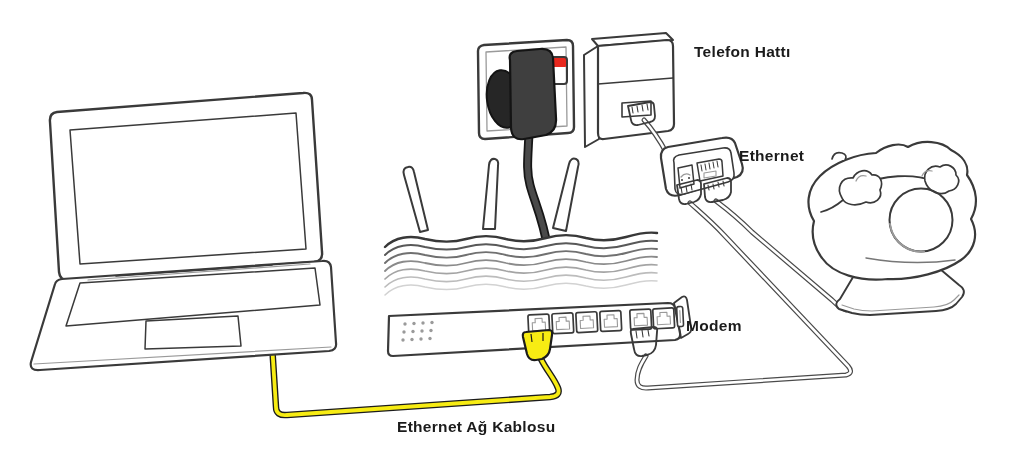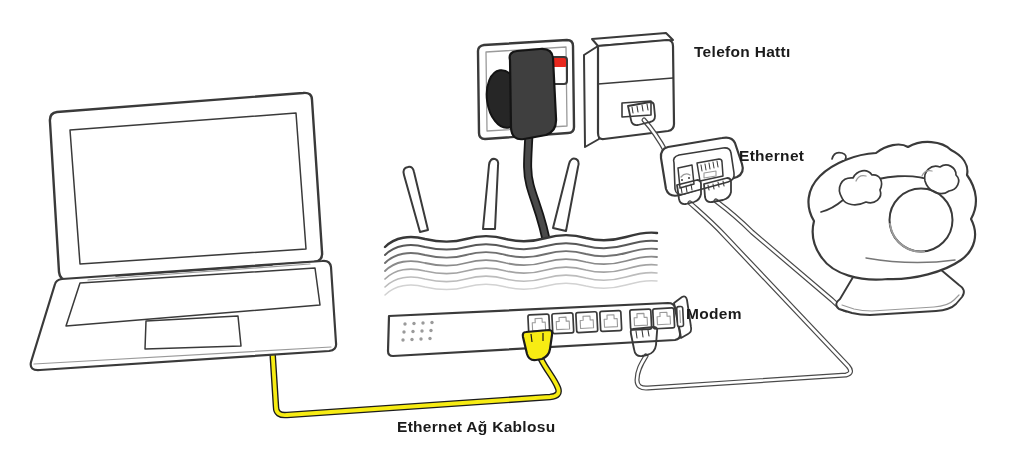--- a/index.html
+++ b/index.html
@@ -184,15 +184,15 @@
     <path class="soft" stroke-width="1.2" d="M 34 364 L 331 347"></path>
     <path class="ln" stroke-width="1.6" d="M 116 276 L 272 265"></path>
     <path class="soft" stroke-width="1.2" d="M 88 280 L 310 264"></path>
     <path class="ln" stroke-width="1.5" d="M 80 283 L 315 268 L 320 305 L 66 326 Z"></path>
     <path class="ln" stroke-width="1.5" d="M 146 321 L 238 316 L 241 346 L 145 349 Z"></path>
   </g>
 </svg>
 
   <div class="lbl" style="left:694px;top:43px;">Telefon Hattı</div>
   <div class="lbl" style="left:739px;top:147px;">Ethernet</div>
-  <div class="lbl" style="left:686px;top:305px;text-align:right;">Modem</div>
+  <div class="lbl" style="left:686px;top:317px;text-align:right;">Modem</div>
   <div class="lbl" style="left:397px;top:418px;text-align:right;">Ethernet Ağ Kablosu</div>
 </div>
 
 </body></html>

